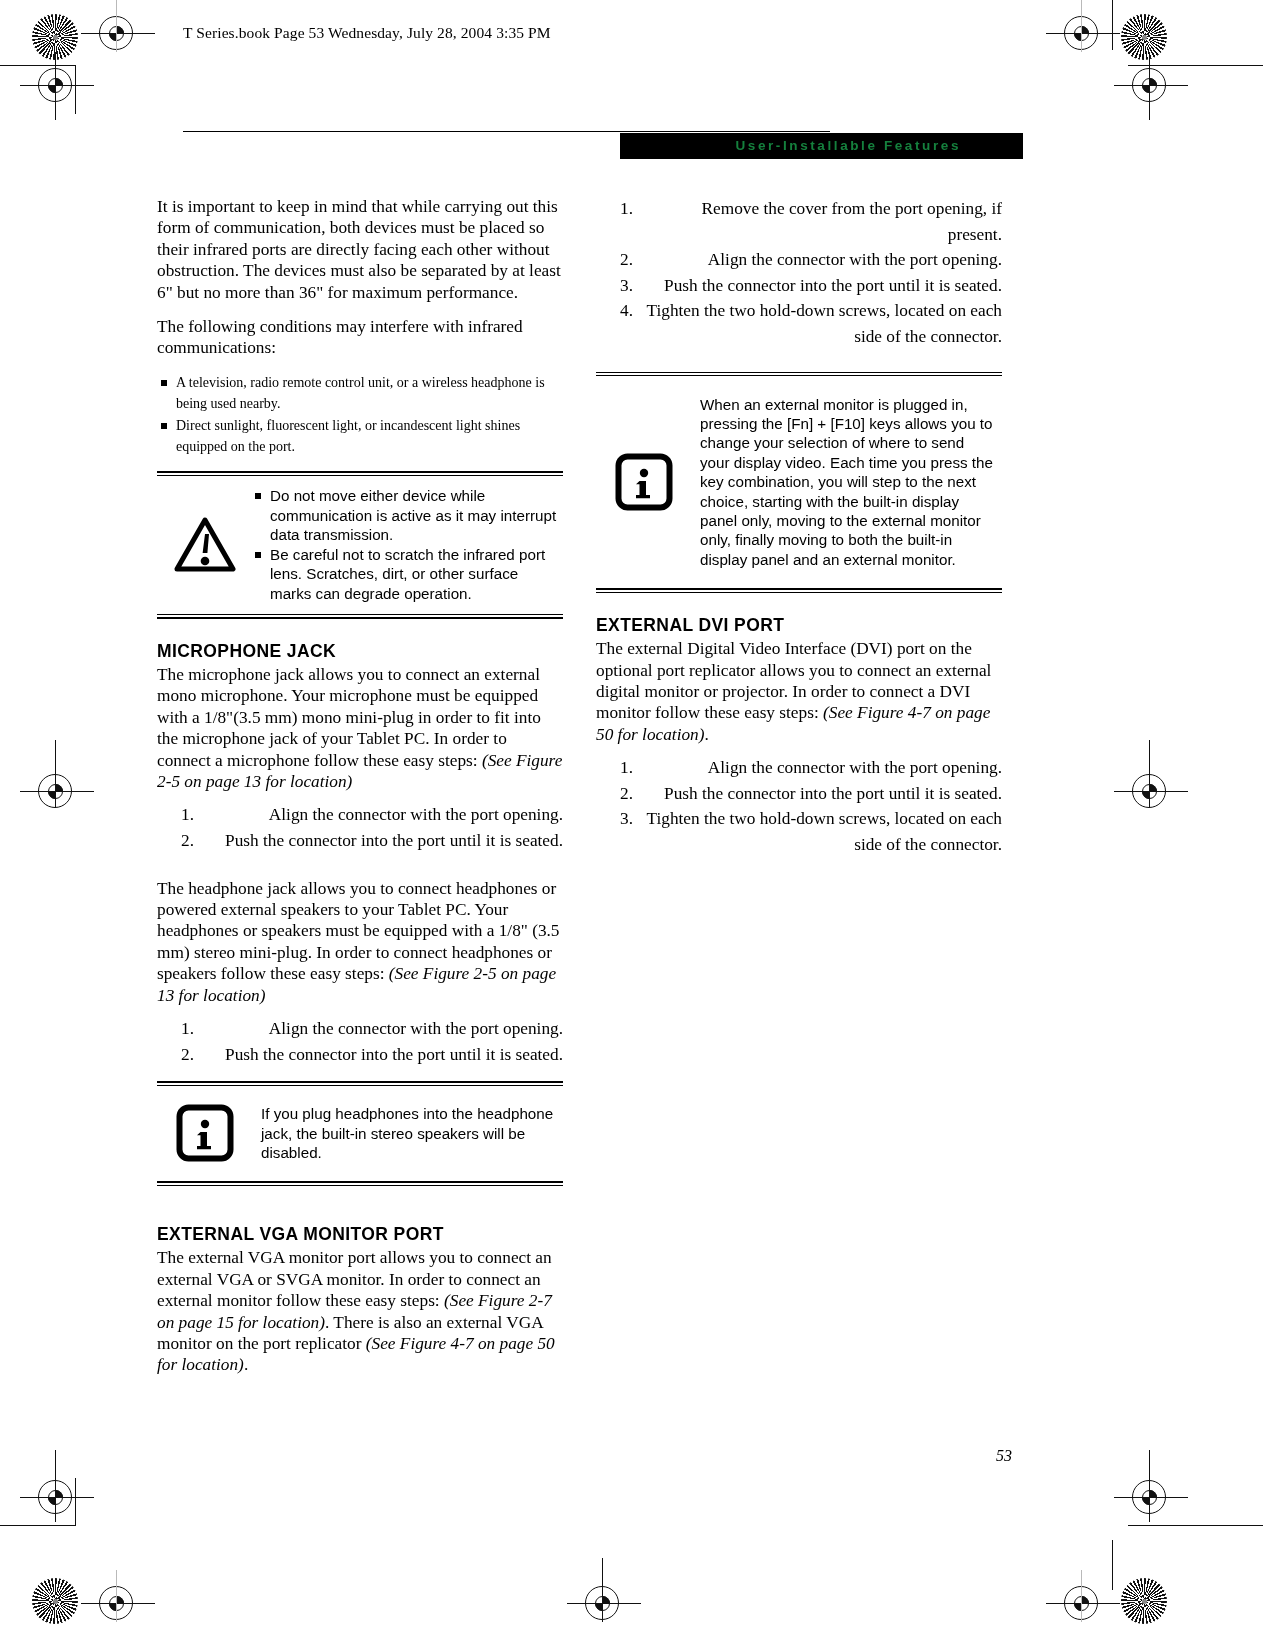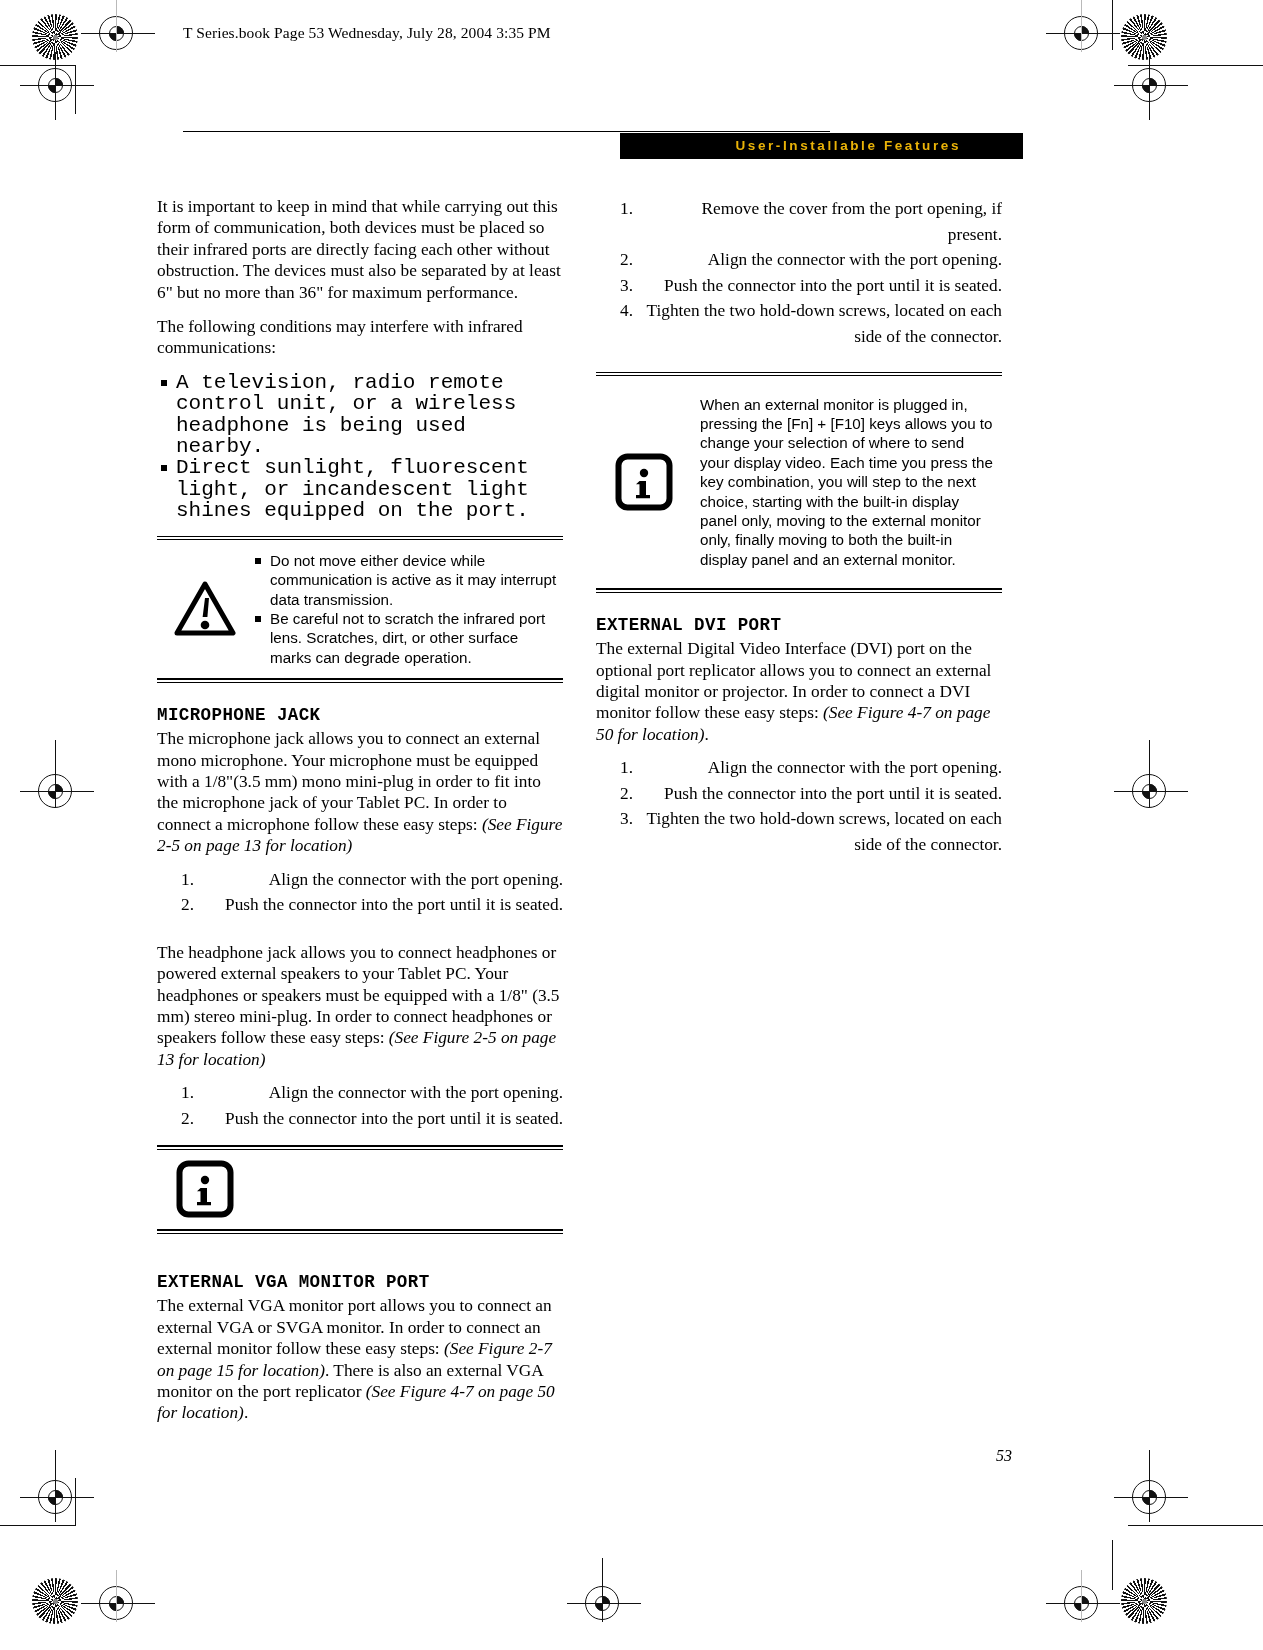--- a/index.html
+++ b/index.html
@@ -91,21 +91,21 @@
     height: 1px;
     background: #000;
   }
   .header-bar {
     position: absolute;
     left: 620px;
     top: 133px;
     width: 403px;
     height: 26px;
     background: #000;
-    color: #eab308;
+    color: #15803d;
     font-family: "Liberation Sans", sans-serif;
     font-weight: bold;
     font-size: 13.5px;
     letter-spacing: 2.6px;
     text-align: right;
     line-height: 26px;
     padding-right: 62px;
     box-sizing: border-box;
   }
 
@@ -121,40 +121,39 @@
   p.body {
     margin: 0 0 13px 0;
     font-size: 17.3px;
     line-height: 21.4px;
     text-align: left;
   }
   p.body.tight { margin-bottom: 0; }
   i, .ital { font-style: italic; }
 
   h2.section {
-    font-family: Liberation Mono, monospace;
+    font-family: Liberation Sans, sans-serif;
     font-weight: bold;
     font-size: 17.5px;
     letter-spacing: 0.4px;
     margin: 0 0 2px 0;
     line-height: 22px;
   }
 
   ul.bullets {
     margin: 0 0 0 0;
     padding: 0;
     list-style: none;
   }
   ul.bullets li {
     position: relative;
     padding-left: 19px;
-    font-size: 21px;
+    font-size: 14px;
     line-height: 21.4px;
     margin-bottom: 0;
-    font-family: Liberation Mono, monospace;
   }
   ul.bullets li::before {
     content: "";
     position: absolute;
     left: 4px;
     top: 8px;
     width: 6px;
     height: 6px;
     background: #000;
   }
@@ -380,20 +379,23 @@
     <div class="callout">
       <div class="rule-top"></div>
       <div class="callout-inner">
         <div class="callout-icon">
           <svg class="icon-info" viewBox="0 0 58 58" xmlns="http://www.w3.org/2000/svg">
             <rect x="3.5" y="3.5" width="51" height="51" rx="9" ry="9" fill="none" stroke="#000" stroke-width="6"></rect>
             <circle cx="29" cy="20" r="4.2" fill="#000"></circle>
             <path d="M24.5 28 h6.5 v14 h4 v3.2 h-14 v-3.2 h3.5 v-10.8 h-3.5 z" fill="#000"></path>
           </svg>
         </div>
+        <div class="callout-text">
+          <p>If you plug headphones into the headphone jack, the built-in stereo speakers will be disabled.</p>
+        </div>
       </div>
       <div class="rule-bot"></div>
     </div>
   </div>
 
   <div style="margin-top:38px;">
     <h2 class="section">EXTERNAL VGA MONITOR PORT</h2>
     <p class="body tight"><span>The external VGA monitor port allows you to connect an external VGA or SVGA monitor. In order to connect an external monitor follow these easy steps: </span><i>(See Figure 2-7 on page 15 for location)</i><span>. There is also an external VGA monitor on the port replicator </span><i>(See Figure 4-7 on page 50 for location)</i><span>.</span></p>
   </div>
 </div>

